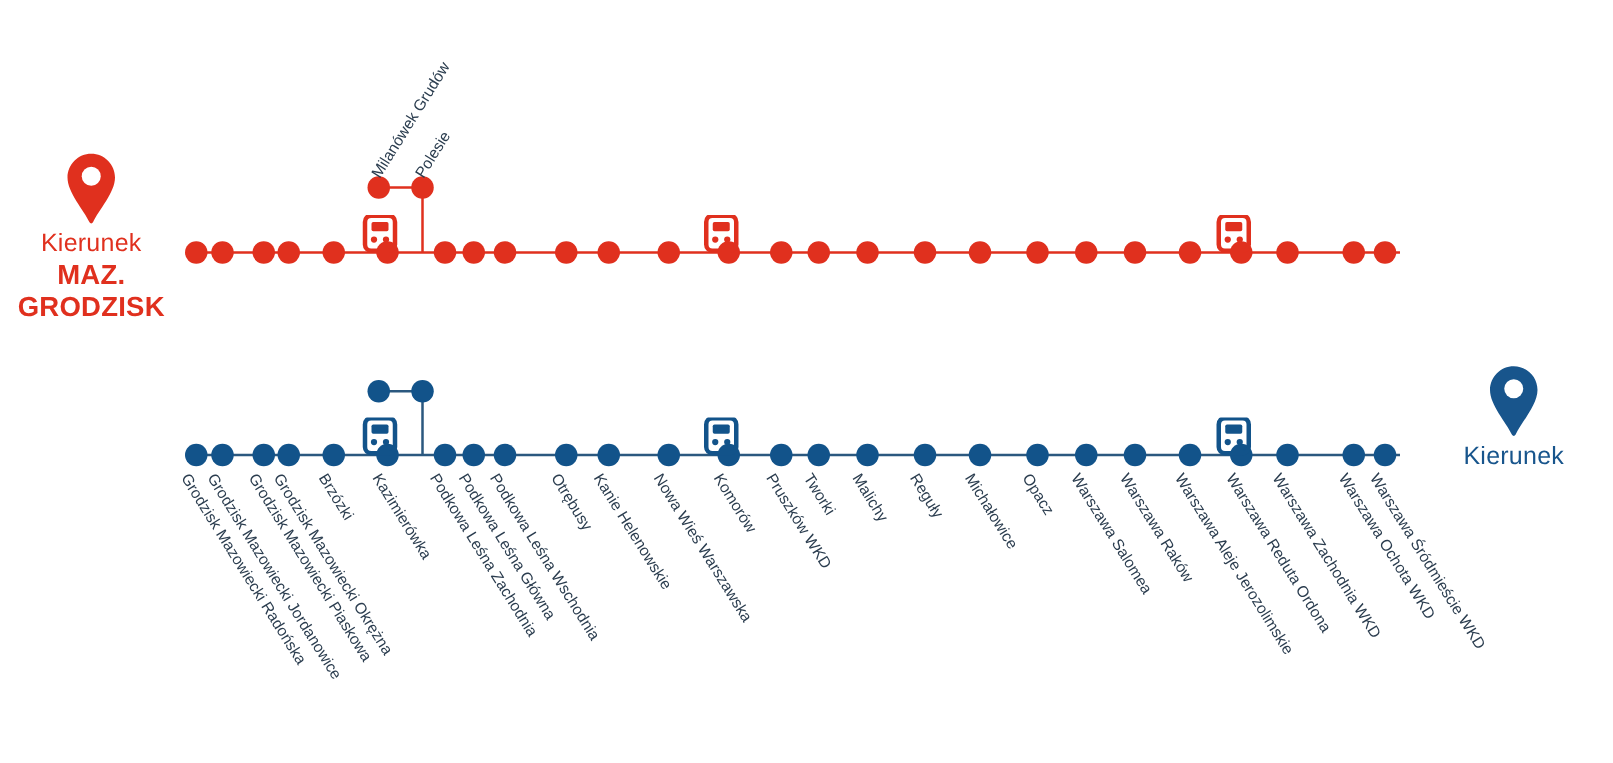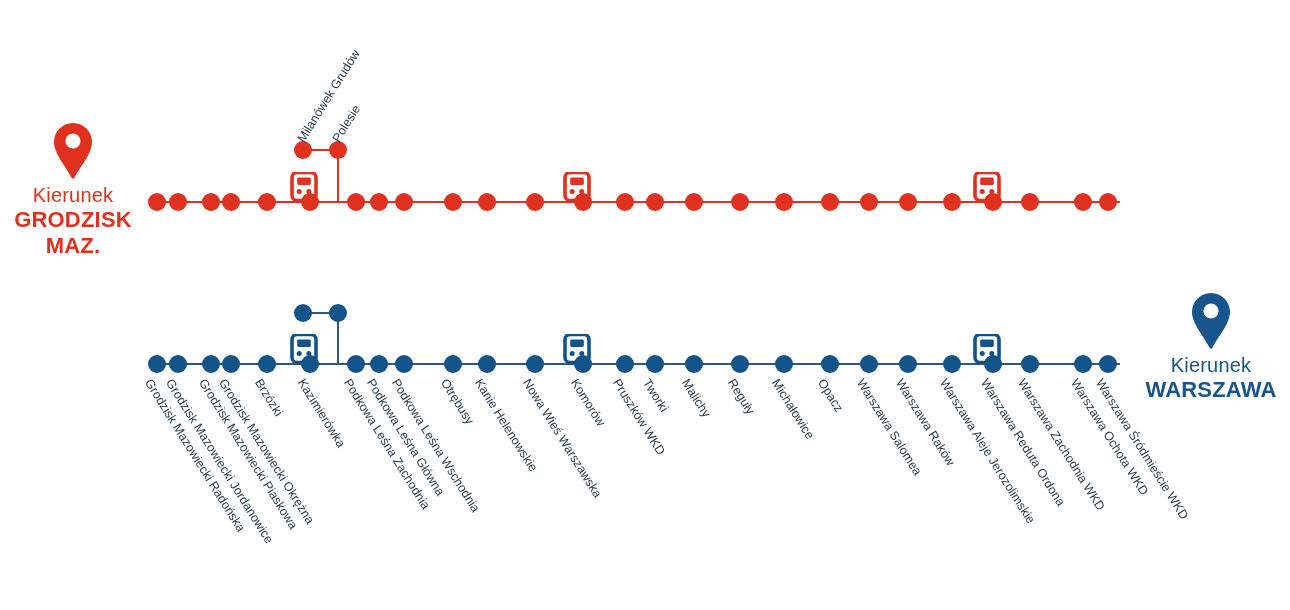--- a/index.html
+++ b/index.html
@@ -65,33 +65,32 @@
 <div id="stage">
 
   <div class="dir-block dir-red" id="dir-grodzisk">
     <div class="dir-pin">
       <svg width="44" height="58" viewBox="0 0 44 58" aria-hidden="true">
         <path d="M22 1 C11.5 1 3 9.5 3 20 C3 32 16 46 20.6 55.8 C21.2 57 22.8 57 23.4 55.8 C28 46 41 32 41 20 C41 9.5 32.5 1 22 1 Z" fill="#E0301E"></path>
         <circle cx="22" cy="19" r="7.6" fill="#ffffff"></circle>
       </svg>
     </div>
     <div class="dir-kierunek">Kierunek</div>
+    <div class="dir-name">MAZ.</div>
     <div class="dir-name">GRODZISK</div>
-    <div class="dir-name">MAZ.</div>
   </div>
 
   <div class="dir-block dir-blue" id="dir-warszawa">
     <div class="dir-pin">
       <svg width="44" height="58" viewBox="0 0 44 58" aria-hidden="true">
         <path d="M22 1 C11.5 1 3 9.5 3 20 C3 32 16 46 20.6 55.8 C21.2 57 22.8 57 23.4 55.8 C28 46 41 32 41 20 C41 9.5 32.5 1 22 1 Z" fill="#18558C"></path>
         <circle cx="22" cy="19" r="7.6" fill="#ffffff"></circle>
       </svg>
     </div>
     <div class="dir-kierunek">Kierunek</div>
-    <div class="dir-name">WARSZAWA</div>
   </div>
 
   <div id="red-group">
       <div class="track red" style="left:150px;top:201px;width:970px;"></div>
       <div class="track red" style="left:303px;top:149px;width:35px;"></div>
       <div class="vtrack red" style="left:337px;top:150px;height:52px;"></div>
       <div class="dot red" style="left:294px;top:141px;width:18px;height:18px;"></div>
       <div class="dot red" style="left:329px;top:141px;width:18px;height:18px;"></div>
       <div class="dot red" style="left:148px;top:193px;width:18px;height:18px;"></div>
       <div class="dot red" style="left:169px;top:193px;width:18px;height:18px;"></div>

